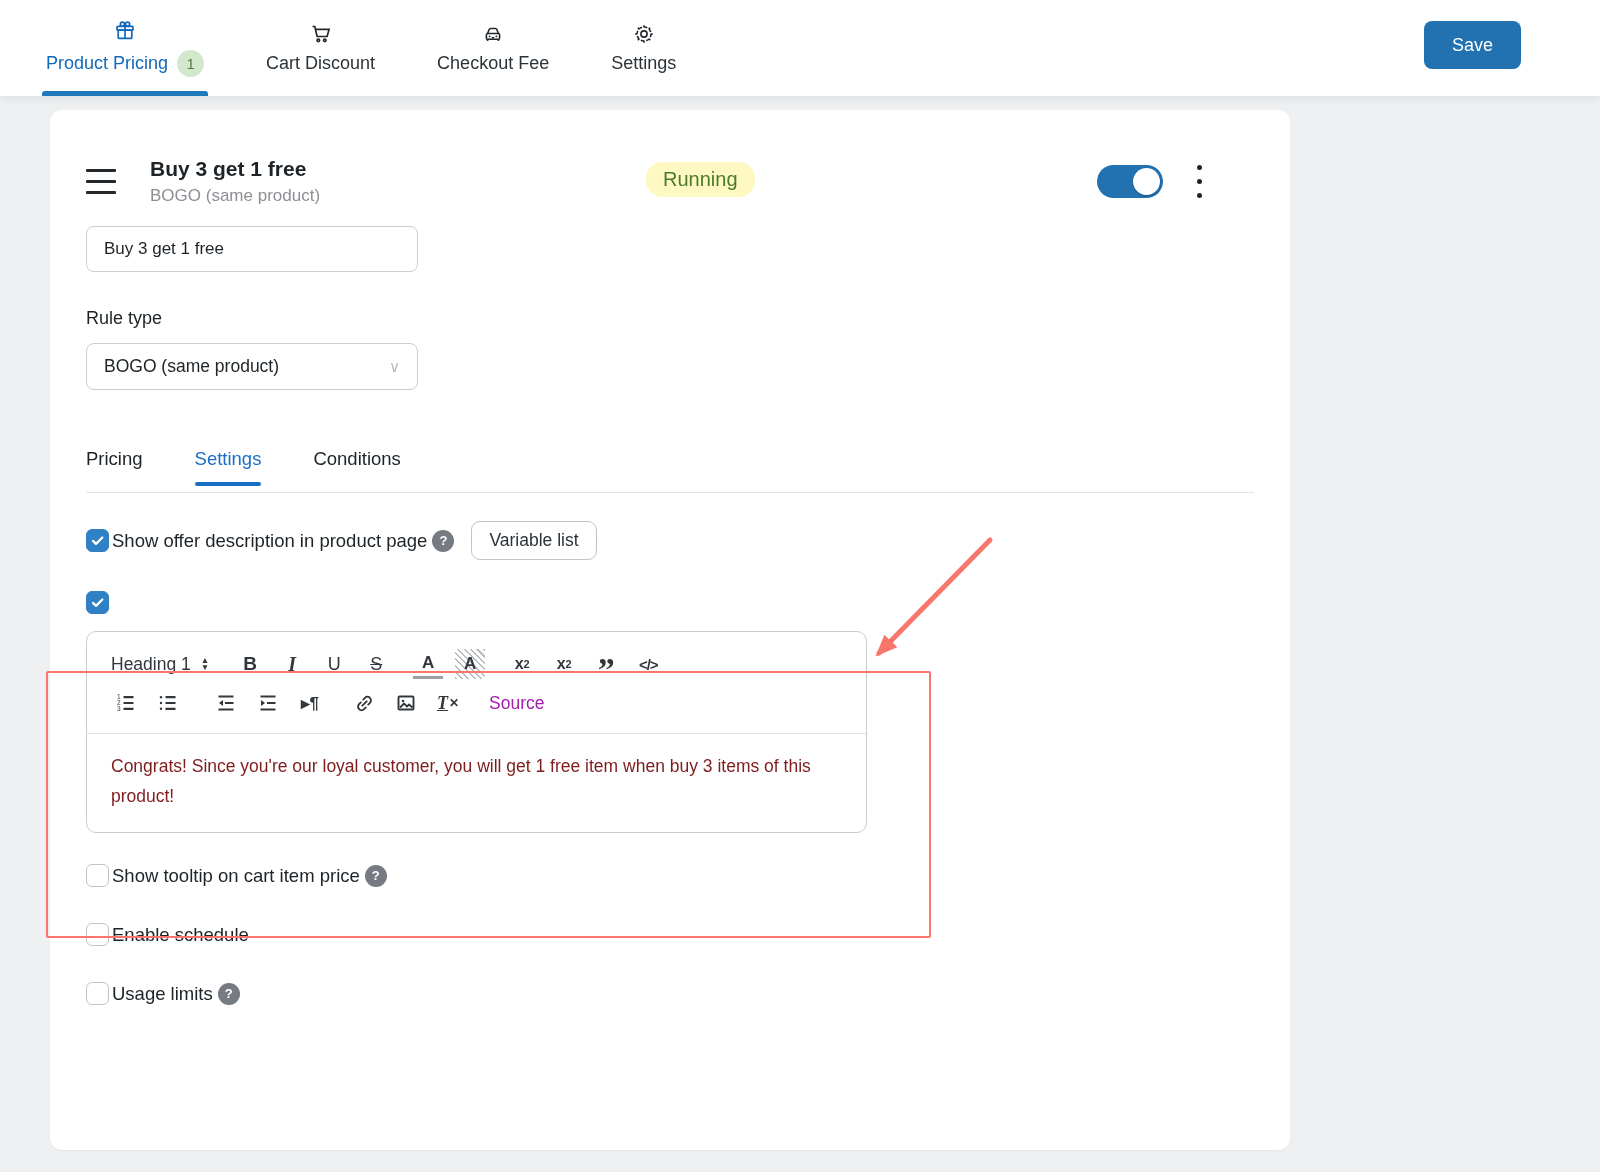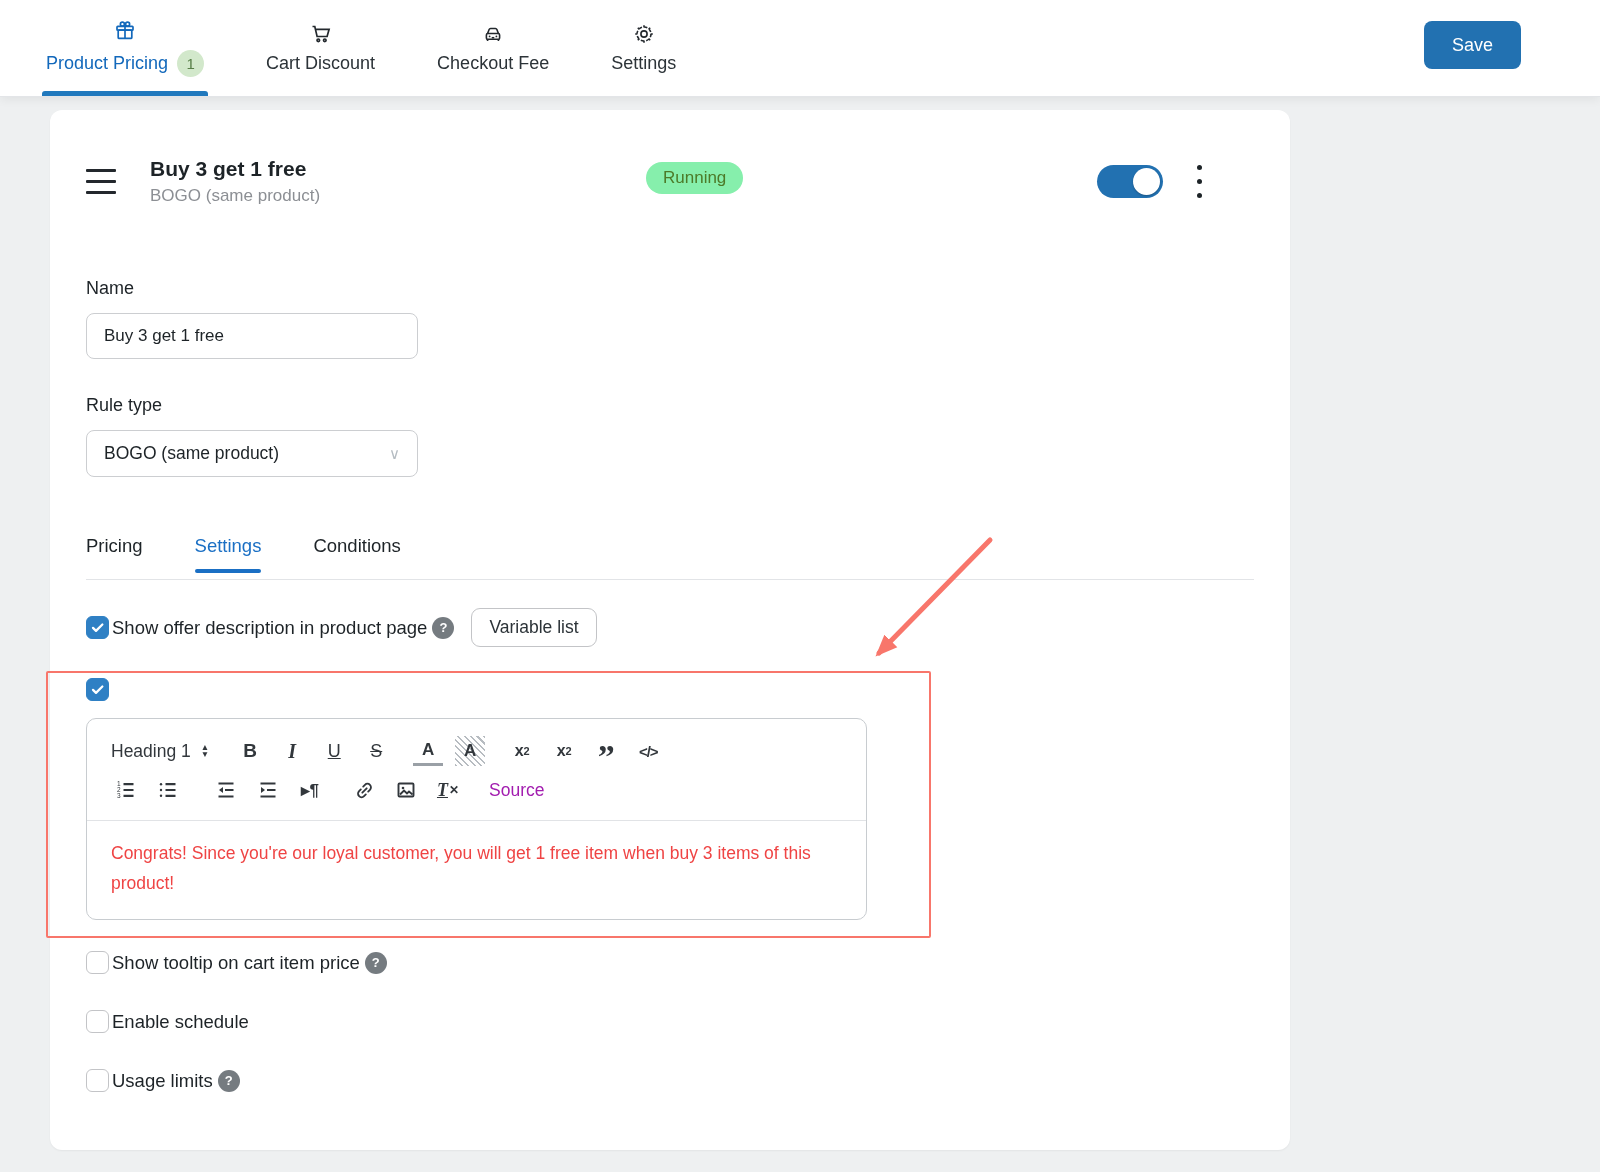--- a/index.html
+++ b/index.html
@@ -52,21 +52,21 @@
     padding:0 36px;
   }
   .card-header { display:flex; align-items:center; margin-top:40px; height:62px; position:relative; padding-right:48px; }
   .hamburger-icon { width:30px; display:flex; flex-direction:column; gap:8px; cursor:pointer; }
   .hamburger-icon span { display:block; height:3px; background:#23282d; border-radius:1px; }
   .rule-title-block { margin-left:34px; }
   .rule-title { font-size:21px; font-weight:700; color:#1d2327; }
   .rule-subtitle { font-size:17px; color:#8c8f94; margin-top:5px; }
   .status-badge {
     position:absolute; left:560px; top:12px;
-    background:#86efac; color:#4c7a28; font-size:17px;
+    background:#fef9c3; color:#4c7a28; font-size:20px;
     padding:6px 17px; border-radius:16px;
   }
   .header-right { margin-left:auto; display:flex; align-items:center; gap:30px; }
   .toggle {
     width:66px; height:33px; border-radius:17px; background:#2271b1;
     position:relative; cursor:pointer;
   }
   .toggle .knob {
     position:absolute; right:3px; top:3px; width:27px; height:27px;
     background:#fff; border-radius:50%; box-shadow:0 1px 2px rgba(0,0,0,.25);
@@ -255,21 +255,20 @@
           <div class="knob"></div>
         </div>
       <div class="kebab-icon">
         <span></span>
           <span></span>
           <span></span>
       </div>
     </div>
   </div>
 
-  <div class="field-label name">Name</div>
   <input class="text-input" type="text" value="Buy 3 get 1 free" style="">
 
   <div class="field-label ruletype">Rule type</div>
   <div class="select-box">
     <span>BOGO (same product)</span>
     <span class="select-chevron">∨</span>
   </div>
 
   <div class="subtabs">
     <div class="subtab">Pricing</div>
@@ -375,21 +374,21 @@
           </span>
           <span class="tb-btn tb-removefmt">
               <u>T</u>
               <span class="x">✕</span>
             </span>
         </div>
         <span class="source-btn">Source</span>
       </div>
     </div>
     <div class="editor-content">
-      <p style="color:#ef4444;">Congrats! Since you're our loyal customer, you will get 1 free item when buy 3 items of this product!</p>
+      <p style="color:#7f1d1d;">Congrats! Since you're our loyal customer, you will get 1 free item when buy 3 items of this product!</p>
     </div>
   </div>
 
   <div class="check-row row-tooltip">
     <div class="checkbox"></div>
     <span class="check-label">Show tooltip on cart item price</span>
     <span class="help-icon">?</span>
   </div>
 
   <div class="check-row row-schedule">

